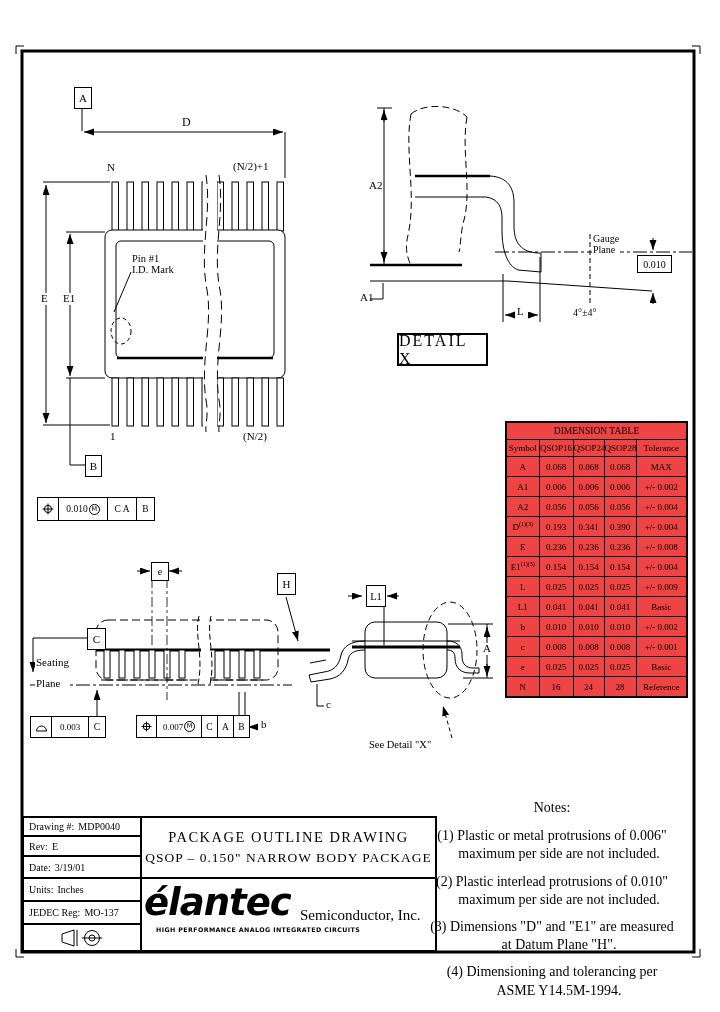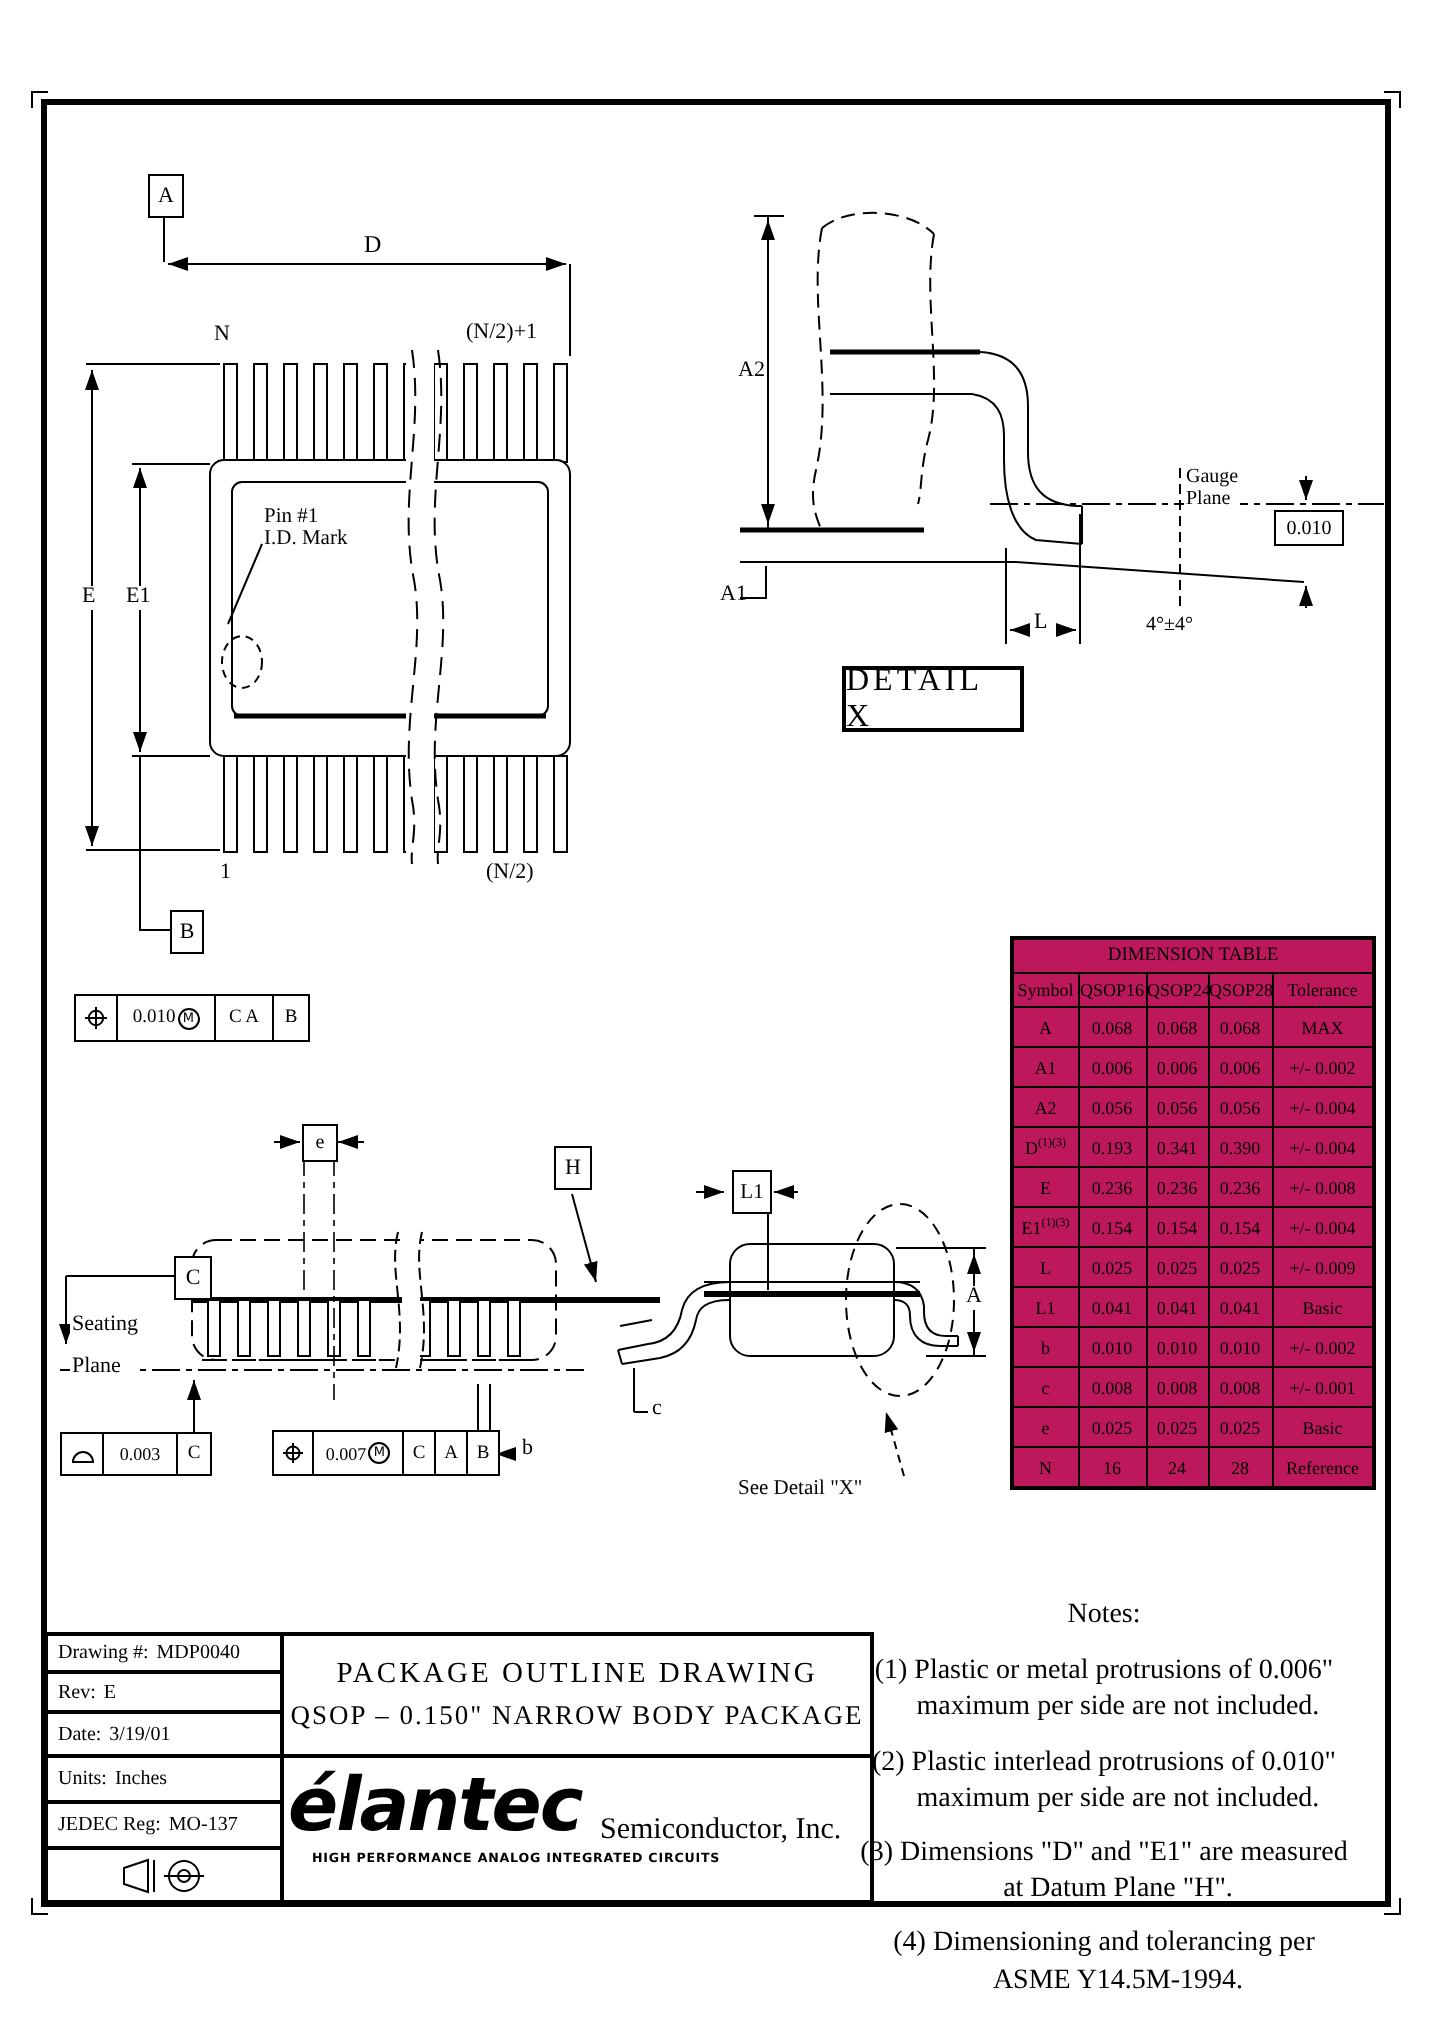--- a/index.html
+++ b/index.html
@@ -12,23 +12,23 @@
   .dbox{position:absolute;z-index:2;border:1.5px solid #000;background:#fff;
         display:flex;align-items:center;justify-content:center;font-size:11px;}
   .boxdim{position:absolute;z-index:2;border:1.2px solid #000;background:#fff;
         display:flex;align-items:center;justify-content:center;font-size:10px;}
   .fcf{position:absolute;z-index:2;display:inline-flex;border:1.5px solid #000;background:#fff;align-items:stretch;}
   .fcf>span{display:flex;align-items:center;justify-content:center;border-left:1.2px solid #000;padding:0 2px;font-size:9.5px;}
   .fcf>span:first-child{border-left:none;}
   .mcirc{display:inline-block;width:9px;height:9px;border:0.8px solid #000;border-radius:50%;
          font-size:6.5px;line-height:9px;text-align:center;margin-left:1px;font-family:"DejaVu Sans",sans-serif;}
   .detailx{position:absolute;z-index:2;border:2px solid #000;background:#fff;display:flex;
-         align-items:center;justify-content:center;font-size:16px;letter-spacing:2px;margin-left:24px;}
+         align-items:center;justify-content:center;font-size:16px;letter-spacing:2px;}
   
-  .dimtable{position:absolute;left:505px;top:468px;z-index:2;border-collapse:collapse;background:#be185d;
+  .dimtable{position:absolute;left:505px;top:421px;z-index:2;border-collapse:collapse;background:#ef4444;
             font-size:9px;table-layout:fixed;width:181px;}
   .dimtable th,.dimtable td{border:1px solid #000;text-align:center;padding:0;height:19px;font-weight:normal;overflow:hidden;}
   .dimtable{border:2px solid #000;}
   .dimtable tr.t th{height:16px;border-bottom:1.8px solid #000;font-size:9.5px;}
   .dimtable tr.h th{height:16px;border-bottom:1.8px solid #000;margin-top:41px;}
   .dimtable sup{font-size:6px;vertical-align:super;}
   
   .tb{position:absolute;left:22px;top:816px;width:415px;height:136px;z-index:2;border:2.5px solid #000;
       box-sizing:border-box;display:grid;grid-template-columns:118px 1fr;
       grid-template-rows:19px 20px 22px 23px 23px auto;background:#fff;}

